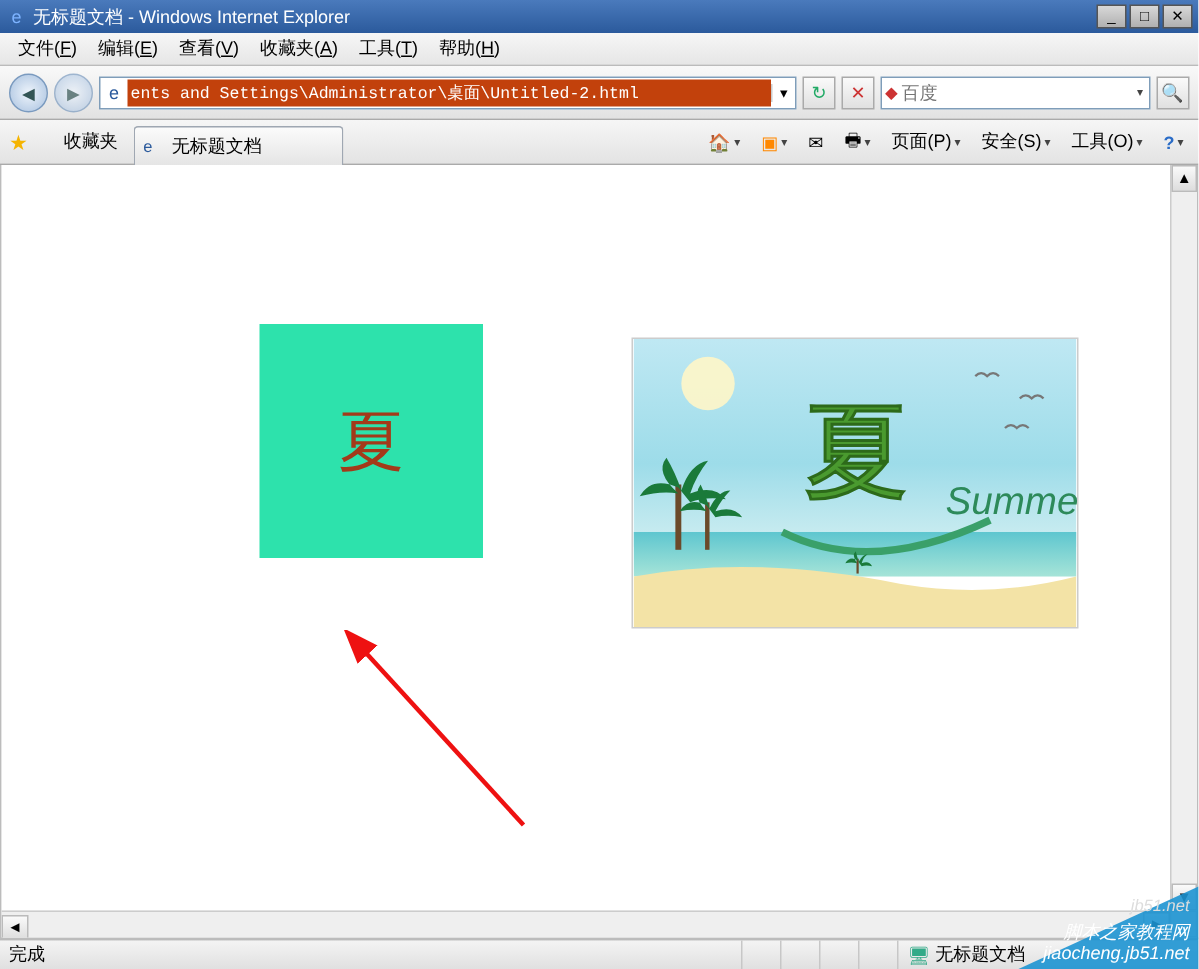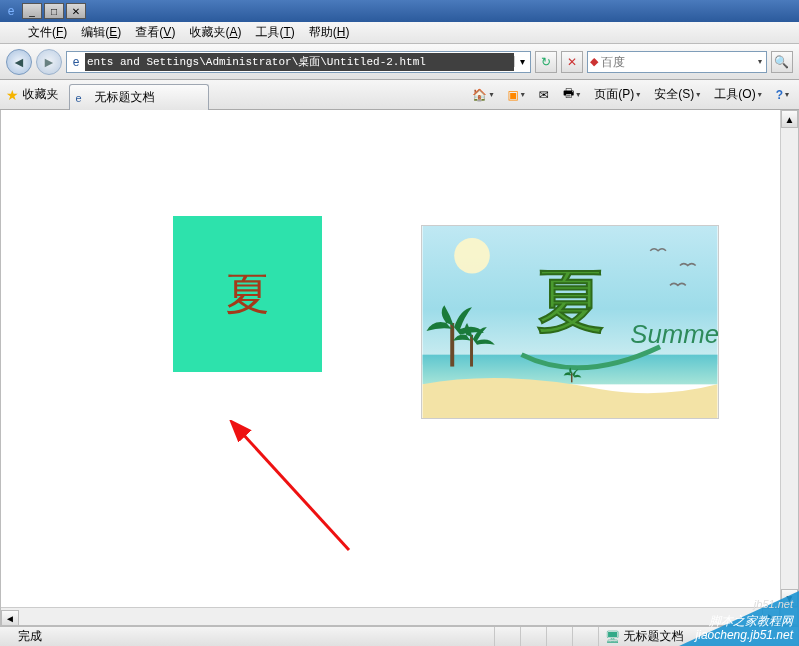--- a/index.html
+++ b/index.html
@@ -6,40 +6,40 @@
 body { background: #fff; width: 799px; height: 646px; overflow: hidden; position: relative; }
 
 
 .titlebar { height: 22px; background: linear-gradient(#4a7abc, #2b5a9c); display: flex; align-items: center; padding: 0 4px; color: #fff; font-size: 12px; }
 .titlebar-icon { width: 14px; height: 14px; margin-right: 4px; color: #7db3ff; font-size: 12px; display:flex; align-items:center; justify-content:center;}
 .titlebar-text { flex: 1; }
 .win-btns { display: flex; gap: 2px; }
 .win-btn { width: 20px; height: 16px; background: linear-gradient(#d8d8d8,#b0b0b0); border: 1px solid #555; font-size: 10px; display: flex; align-items: center; justify-content: center; color: #000; cursor: pointer; }
 
 
-.menubar { height: 22px; background: linear-gradient(#f6f6f6,#e6e6e6); border-bottom: 1px solid #bbb; display: flex; align-items: center; padding: 0 22px; font-size: 12px; gap: 2px; }
+.menubar { height: 22px; background: linear-gradient(#f6f6f6,#e6e6e6); border-bottom: 1px solid #bbb; display: flex; align-items: center; padding: 0 6px; font-size: 12px; gap: 2px; }
 .menuitem { padding: 2px 6px; cursor: pointer; }
 .menuitem u { text-decoration: underline; }
 
 
 .navbar { height: 36px; background: linear-gradient(#f9f9f9,#e2e2e2); border-bottom: 1px solid #aaa; display: flex; align-items: center; padding: 0 6px; gap: 4px; }
 .navbtn { width: 26px; height: 26px; border-radius: 50%; background: radial-gradient(#eef4fb, #a8c1df); border: 1px solid #7a9abf; display:flex;align-items:center;justify-content:center;font-size:14px;color:#355; cursor:pointer;}
 .addr-wrap { flex: 1; display: flex; align-items: center; background:#fff; border:1px solid #7f9db9; height:22px;}
 .addr-icon { width:18px; text-align:center; font-size:12px; color:#2b5a9c;}
-.addrbox { flex:1; border:none; outline:none; font-family: "Courier New", monospace; font-size:11px; background:#404040; color:#fff; padding:1px 2px; height:18px;}
+.addrbox { flex:1; border:none; outline:none; font-family: "Courier New", monospace; font-size:11px; background:#c2410c; color:#fff; padding:1px 2px; height:18px;}
 .addr-dd { width:16px; text-align:center; font-size:10px; cursor:pointer; border-left:1px solid #ccc;}
 .smallbtn { width:22px; height:22px; border:1px solid #aaa; background:linear-gradient(#fafafa,#e0e0e0); display:flex;align-items:center;justify-content:center;font-size:12px; cursor:pointer;}
 .searchbox { width:180px; height:22px; border:1px solid #7f9db9; background:#fff; display:flex; align-items:center; padding:0 2px;}
 .searchbox .sicon{width:16px;font-size:11px;color:#c33;}
 .searchbox input{flex:1;border:none;outline:none;font-size:12px;color:#888;}
 
 
 .favbar { height: 30px; background: linear-gradient(#f6f6f6,#e3e3e3); border-bottom: 1px solid #aaa; display:flex; align-items:center; padding:0 6px; font-size:12px;}
 .favstar { color:#f5b400; margin-right:4px; font-size:14px;}
-.favlbl { margin-right:10px;}
+.favlbl { margin-right:10px;margin-left:20px;}
 .tab-strip { flex: 1 1 auto; display: flex; align-items: stretch; height: 100%; }
 .tab { height: 26px; min-width: 140px; background: linear-gradient(#fbfbfb,#e5e5e5); border: 1px solid #9fa7b2; border-bottom: none; border-radius: 3px 3px 0 0; display:flex; align-items:center; padding: 0 10px 0 6px; margin-top: 4px; gap: 5px; }
 .tab .t-icon { width: 14px; font-size: 11px; color: #2b5a9c; }
 .cmdbar { display:flex; align-items:center; gap:6px; }
 .cmdbtn { display:flex; align-items:center; padding:2px 4px; font-size:12px; cursor:pointer; gap:2px;}
 .dd { font-size:8px; color:#444;}
 
 
 .viewport { position: relative; height: 516px; background:#fff; border:1px solid #bcbcbc; border-top:none; overflow:hidden;}
 .content { position:absolute; inset:0; right:18px; bottom:18px; background:#fff;}
@@ -50,37 +50,38 @@
 
 
 .vscroll { position:absolute; right:0; top:0; bottom:18px; width:18px; background:#efefef; border-left:1px solid #ccc;}
 .vscroll .arr{height:18px;display:flex;align-items:center;justify-content:center;font-size:10px;background:linear-gradient(#fafafa,#ddd);border:1px solid #bbb;}
 .hscroll { position:absolute; left:0; right:18px; bottom:0; height:18px; background:#efefef; border-top:1px solid #ccc;}
 .hscroll .arr{width:18px;height:100%;display:inline-flex;align-items:center;justify-content:center;font-size:10px;background:linear-gradient(#fafafa,#ddd);border:1px solid #bbb;}
 .hscroll .arr.right{float:right;}
 .corner { position:absolute; right:0; bottom:0; width:18px; height:18px; background:#e6e6e6; border:1px solid #ccc;}
 
 
-.statusbar { height:20px; background:linear-gradient(#f4f4f4,#e0e0e0); border-top:1px solid #bbb; display:flex; align-items:flex-start; font-size:12px;padding-left:12px;}
+.statusbar { height:20px; background:linear-gradient(#f4f4f4,#e0e0e0); border-top:1px solid #bbb; display:flex; align-items:flex-start; font-size:12px;}
 .statusbar .cell { border-right:1px solid #c7c7c7; height:100%; display:flex; align-items:center; padding:0 6px;}
 .statusbar .stretch{ flex:1;}
 .statusbar .mini{ width:26px;}
 .zoneicon{color:#3a8;}
 
 
 .wm { position:absolute; right:0; bottom:0; width:140px; height:60px; pointer-events:none;font-style:italic;}
 .wm .tri { position:absolute; right:0; bottom:0; width:0; height:0; border-left:120px solid transparent; border-bottom:55px solid #1d93d2; opacity:.9;}
 .wm .txt { position:absolute; right:6px; bottom:4px; font-size:12px; color:#fff; text-align:right; line-height:14px;margin-top:28px;}
 .wm .url { position:absolute; right:6px; bottom:36px; font-size:11px; color:#ddd;}
 </style>
 </head>
 <body>
 
 <div class="titlebar">
   <div class="titlebar-icon">e</div>
+  <div class="titlebar-text">无标题文档 - Windows Internet Explorer</div>
   <div class="win-btns">
     <div class="win-btn">_</div>
     <div class="win-btn">□</div>
     <div class="win-btn">✕</div>
   </div>
 </div>
 
 <div class="menubar" id="menubar">
     <div class="menuitem">文件(<u>F</u>)</div>
     <div class="menuitem">编辑(<u>E</u>)</div>

